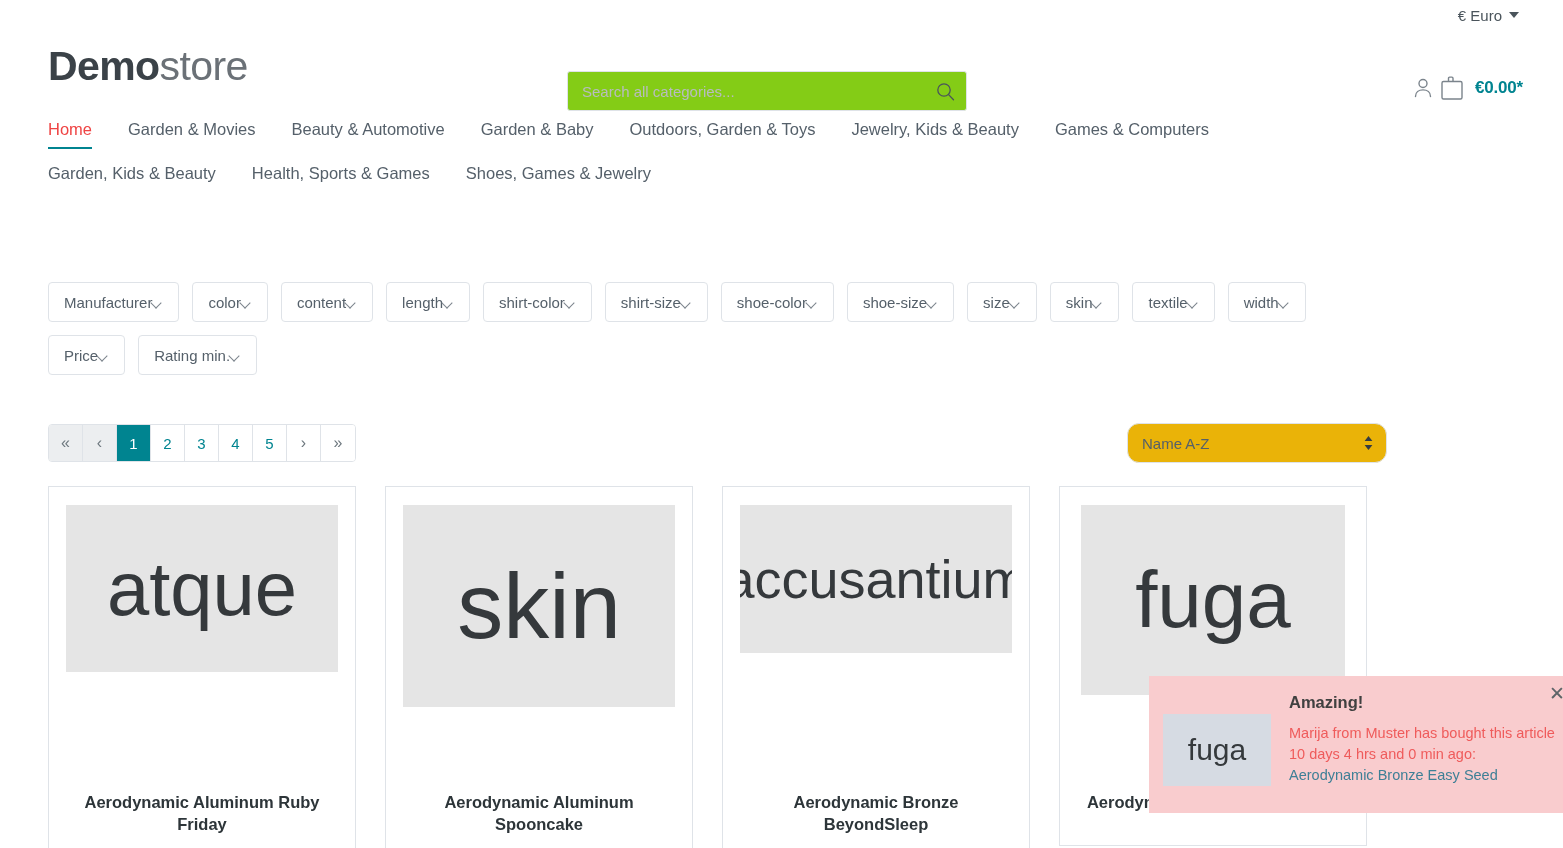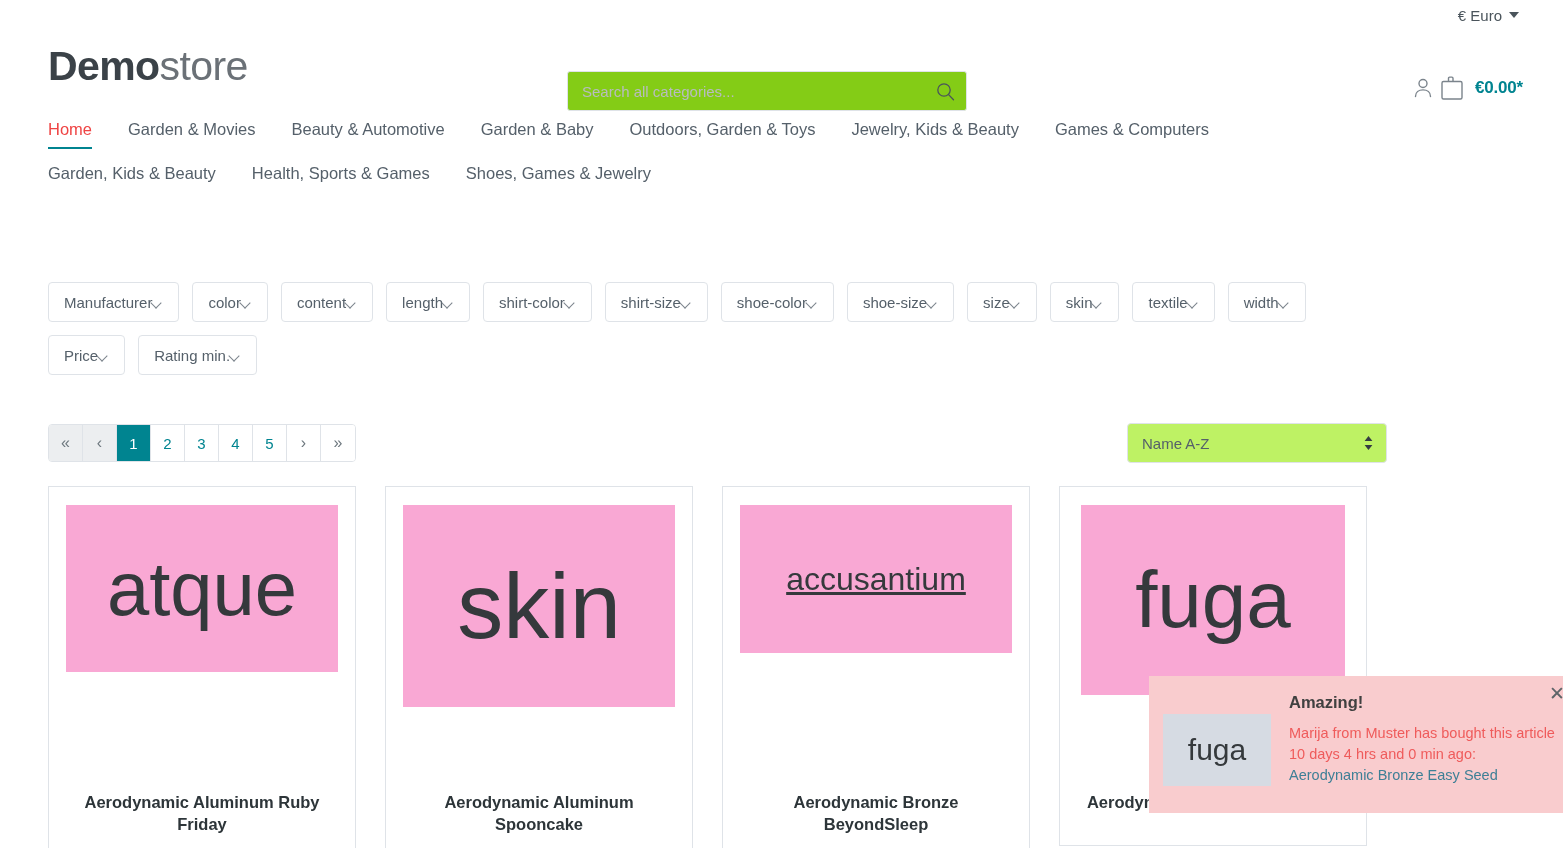--- a/index.html
+++ b/index.html
@@ -208,22 +208,22 @@
   }
   .page-link:last-child { border-right: none; }
   .page-link.disabled { background: #eceef0; color: #8b949b; }
   .page-link.active { background: #008490; color: #ffffff; }
   .page-link.arrow { font-size: 16px; color: #6e787f; }
 
   .sort-wrap { position: relative; width: 260px; height: 40px; }
   .sort-select {
     width: 100%; height: 100%;
     border: 1px solid #dfe3e8;
-    border-radius: 4px;
-    background: #bef264;
+    border-radius: 12px;
+    background: #eab308;
     padding: 0 34px 0 14px;
     font-size: 15px;
     color: #55606a;
     font-family: "Liberation Sans", sans-serif;
     appearance: none;
     -webkit-appearance: none;
     cursor: pointer;
     outline: none;
   }
   .sort-arrows {
@@ -251,21 +251,21 @@
     cursor: pointer;
     position: relative;
   }
   .product-media {
     height: 230px;
     display: flex;
     align-items: flex-start;
     justify-content: center;
   }
   .product-image {
-    background: #f9a8d4;
+    background: #e5e5e5;
     display: flex;
     align-items: center;
     justify-content: center;
     overflow: hidden;
     color: #35393c;
     font-family: "Liberation Sans", sans-serif;
     font-weight: normal;
   }
   .product-info { margin-top: 56px; }
   .product-title {
@@ -486,21 +486,21 @@
           <div class="product-image" style="width: 272px; height: 202px; font-size: 92px;">
             <span>skin</span>
           </div>
         </div>
         <div class="product-info">
           <div class="product-title">Aerodynamic Aluminum Spooncake</div>
         </div>
       </div>
       <div class="product-card">
         <div class="product-media">
-          <div class="product-image" style="width: 272px; height: 148px; font-size: 32px; text-decoration: underline;">
+          <div class="product-image" style="width: 272px; height: 148px; font-size: 54px;">
             <span>accusantium</span>
           </div>
         </div>
         <div class="product-info">
           <div class="product-title">Aerodynamic Bronze BeyondSleep</div>
         </div>
       </div>
       <div class="product-card">
         <div class="product-media">
           <div class="product-image" style="width: 264px; height: 190px; font-size: 80px;">

